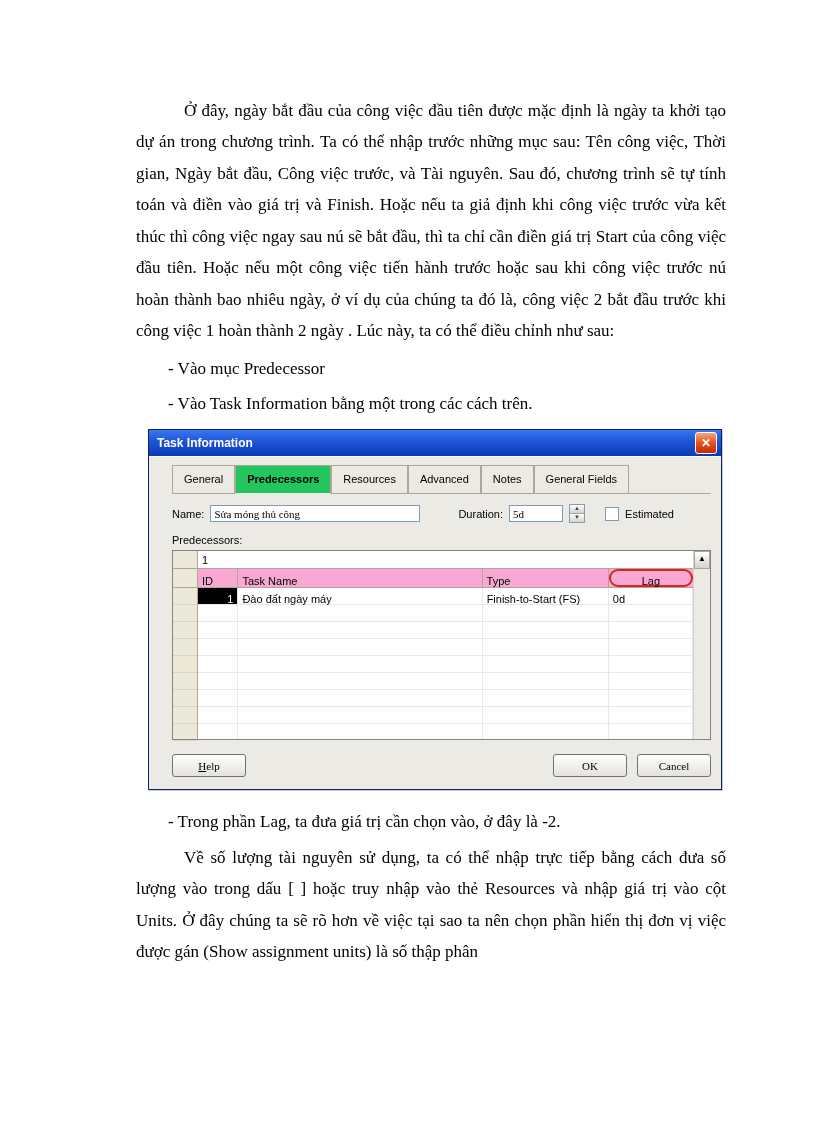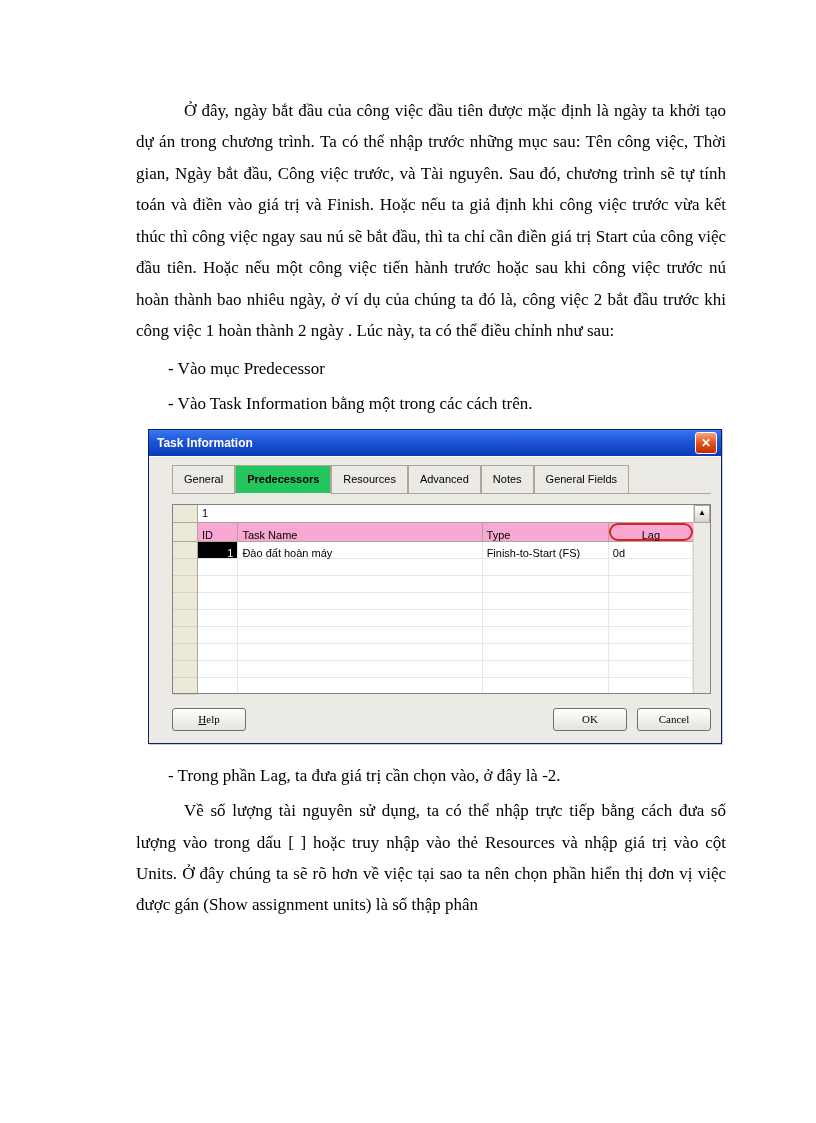--- a/index.html
+++ b/index.html
@@ -247,21 +247,36 @@
       <div class="dialog-body">
         <div class="tabs">
           <div class="tab">General</div>
           <div class="tab active">Predecessors</div>
           <div class="tab">Resources</div>
           <div class="tab">Advanced</div>
           <div class="tab">Notes</div>
           <div class="tab">General Fields</div>
         </div>
 
-
+        <div class="form-row">
+          <span class="label">Name:</span>
+          <input class="txt-input" style="width: 210px;" value="Sửa móng thủ công">
+          <span style="width:26px"></span>
+          <span class="label">Duration:</span>
+          <input class="txt-input" style="width: 54px;" value="5d">
+          <div class="spinner">
+            <div class="spin-up">▲</div>
+            <div class="spin-down">▼</div>
+          </div>
+          <span style="width:8px"></span>
+          <div class="chk"></div>
+          <span class="label">Estimated</span>
+        </div>
+
+        <div class="label">Predecessors:</div>
 
         <div class="grid-wrap">
           <div class="grid-rowhdr">
             <div class="rh" style="height:17px;border-bottom:1px solid #aca899;"></div>
             <div class="rh" style="height:18px;border-bottom:1px solid #aca899;background:#ece9d8"></div>
             <div class="rh"></div>
               <div class="rh"></div>
               <div class="rh"></div>
             <div class="rh"></div>
               <div class="rh"></div>
@@ -273,21 +288,21 @@
           <div class="grid-main">
             <div class="grid-formula">1</div>
             <div class="grid-head">
               <div class="gh c-id">ID</div>
               <div class="gh c-tn">Task Name</div>
               <div class="gh c-ty">Type</div>
               <div class="gh c-lg lag-hdr">Lag</div>
             </div>
             <div class="grid-row">
               <div class="gc c-id id-cell-black">1</div>
-              <div class="gc c-tn">Đào đất hoàn máy</div>
+              <div class="gc c-tn">Đào đất ngày máy</div>
               <div class="gc c-ty">Finish-to-Start (FS)</div>
               <div class="gc c-lg">0d</div>
             </div>
             <div class="grid-row">
                 <div class="gc c-id"></div>
                 <div class="gc c-tn"></div>
                 <div class="gc c-ty"></div>
                 <div class="gc c-lg"></div>
               </div>
             <div class="grid-row">

